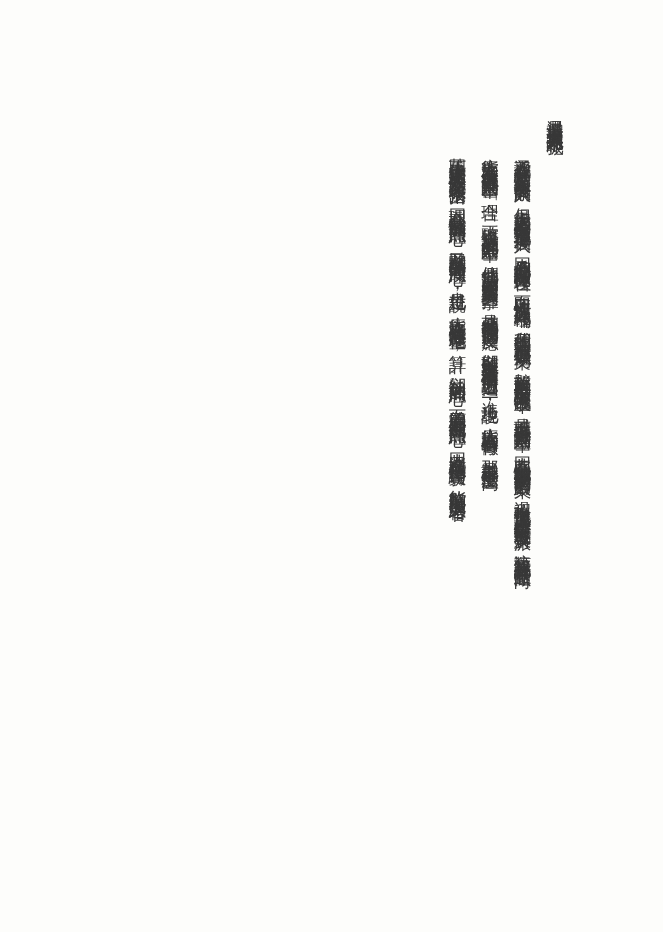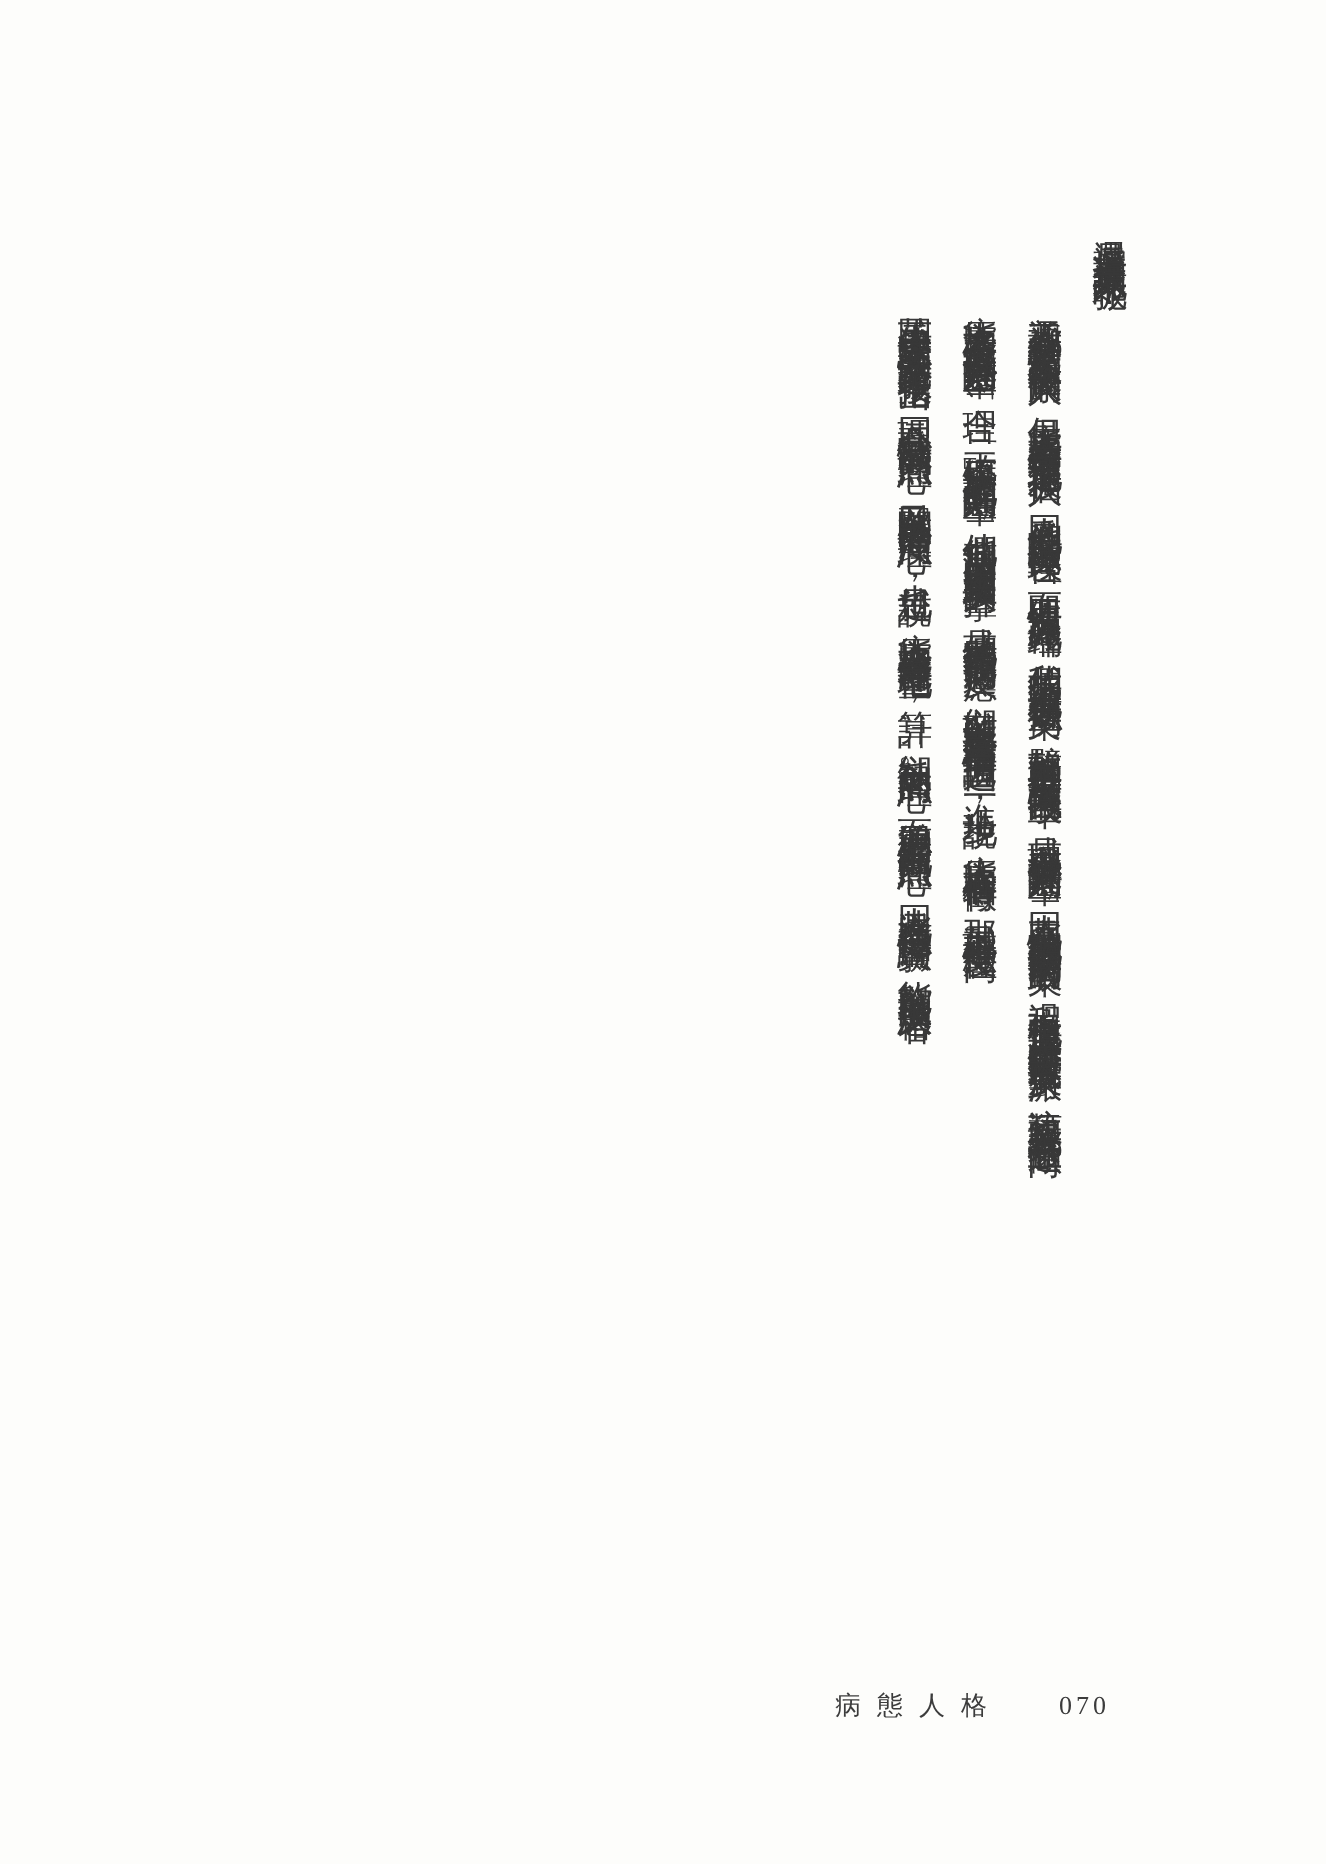--- a/index.html
+++ b/index.html
@@ -62,18 +62,14 @@
 
 <div class="page">
 
   <main class="text-area">
     <p class="para no-indent">還是選擇對這五個人見死不救呢？</p>
     <p class="para">普通人都會糾結於「爲了救人而殺害健康的人」。但是病態人格者卻會毫不猶豫地選擇殺一個人。因爲他們判斷這樣做比較合理。而即便情況沒有如此極端，我們的生活周遭也存在著類似案例。譬如政客推動需要付出極大犧牲的改革，或是以合理與否做爲判斷基準，因此毫不留情地推動需要割捨弱者的政策，過程中也徹底使用人格汙衊等手段徹底攻擊反對派，這類政客或許都具有上述傾向。</p>
     <p class="para">病態人格者並不會以道德做爲判斷基準。「合理、正確與否」才是他們的判斷基準。他們無法預測自己的答案會遭到多大的抨擊。或是他們雖然能夠預測周遭反應，卻難以理解大家要因爲這種事情而說三道四。進一步地說，病態人格者有個特徵，那就是心理承受度極高。</p>
     <p class="para">英國牛津大學實驗心理系的凱文・達頓教授指出，同理心分爲富感情的「熱烈同理心」，以及機關算盡的「冷漠同理心」。也就是說，病態人格者雖然能冷靜地估量、算計，卻缺乏熱烈的同理心。而道德心則需要搭配「熱烈同理心」。因此透過這類道德悖論實驗，能夠幫助揪出病態人格者。</p>
   </main>
 
-  <footer class="footer">
-    <span class="book-title">病態人格</span>
-    <span class="page-num">070</span>
-  </footer>
 
 </div>
 
 </body></html>

